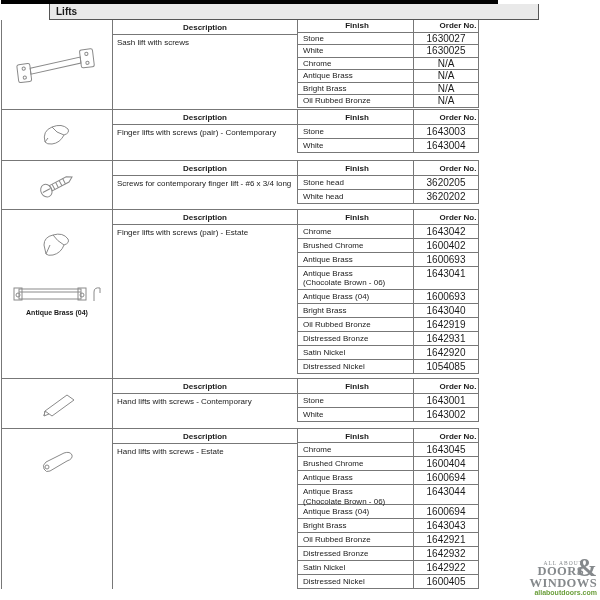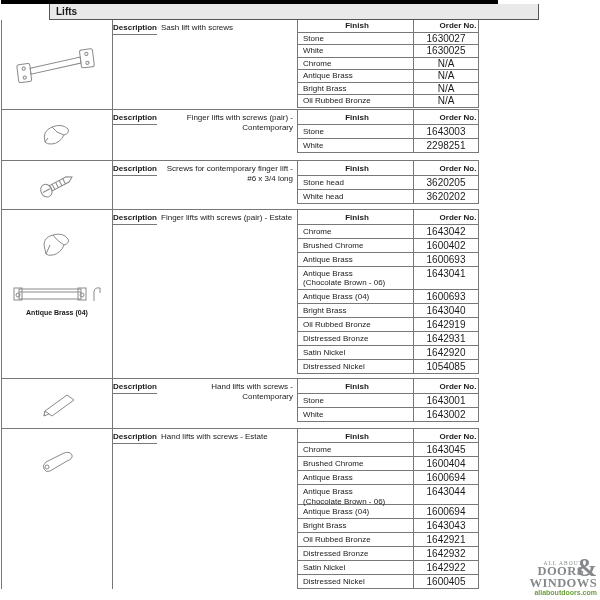--- a/index.html
+++ b/index.html
@@ -16,26 +16,26 @@
     font-size:10px;font-weight:bold;padding:2px 0 0 6px;margin-left:48px;
   }
   .table{width:477px;border-left:1px solid #777;}
   .section{display:flex;border-top:1px solid #777;position:relative;overflow:hidden;box-sizing:border-box;}
   .section:first-of-type{border-top:none;}
   .img-cell{
     width:111px;box-sizing:border-box;border-right:1px solid #777;
     display:flex;flex-direction:column;align-items:center;justify-content:center;
   }
   .img-caption{font-size:7px;font-weight:bold;margin-top:3px;text-align:center;}
-  .desc-col{width:184px;display:flex;box-sizing:border-box;}
+  .desc-col{width:184px;display:flex;flex-direction:column;box-sizing:border-box;}
   .col-header{
     height:15px;box-sizing:border-box;border-bottom:1px solid #777;
     font-size:8px;font-weight:bold;text-align:center;padding-top:3px;
   }
-  .desc-text{font-size:8px;padding:3px 4px;line-height:10px;text-align:right;}
+  .desc-text{font-size:8px;padding:3px 4px;line-height:10px;}
   .right-col{width:182px;display:flex;flex-direction:column;}
   .r-row{
     display:flex;box-sizing:border-box;border-left:1px solid #777;border-right:1px solid #777;
     border-bottom:1px solid #777;min-height:14px;
   }
   .r-head{border-bottom:1px solid #777;gap:24px;}
   .fin-cell{
     width:116px;box-sizing:border-box;border-right:1px solid #777;
     font-size:8px;padding:2px 2px 1px 5px;line-height:9.5px;white-space:pre-line;
   }
@@ -133,21 +133,21 @@
           <div class="r-row r-head">
             <div class="fin-cell hcell">Finish</div>
             <div class="ord-cell hcell">Order No.</div>
           </div>
           <div class="r-row">
             <div class="fin-cell">Stone</div>
             <div class="ord-cell">1643003</div>
           </div>
           <div class="r-row">
             <div class="fin-cell">White</div>
-            <div class="ord-cell">2298251</div>
+            <div class="ord-cell">1643004</div>
           </div>
         </div>
       </div>
       <div class="section s3" style="height: 49px;">
         <div class="img-cell">
           <div class="img-wrap">
             <svg class="draw" width="44" height="38" viewBox="0 0 44 38">
               <g transform="rotate(-28 22 19)">
                 <ellipse cx="10" cy="19" rx="5.5" ry="6.5"></ellipse>
                 <path d="M6 19 L14 19"></path>

